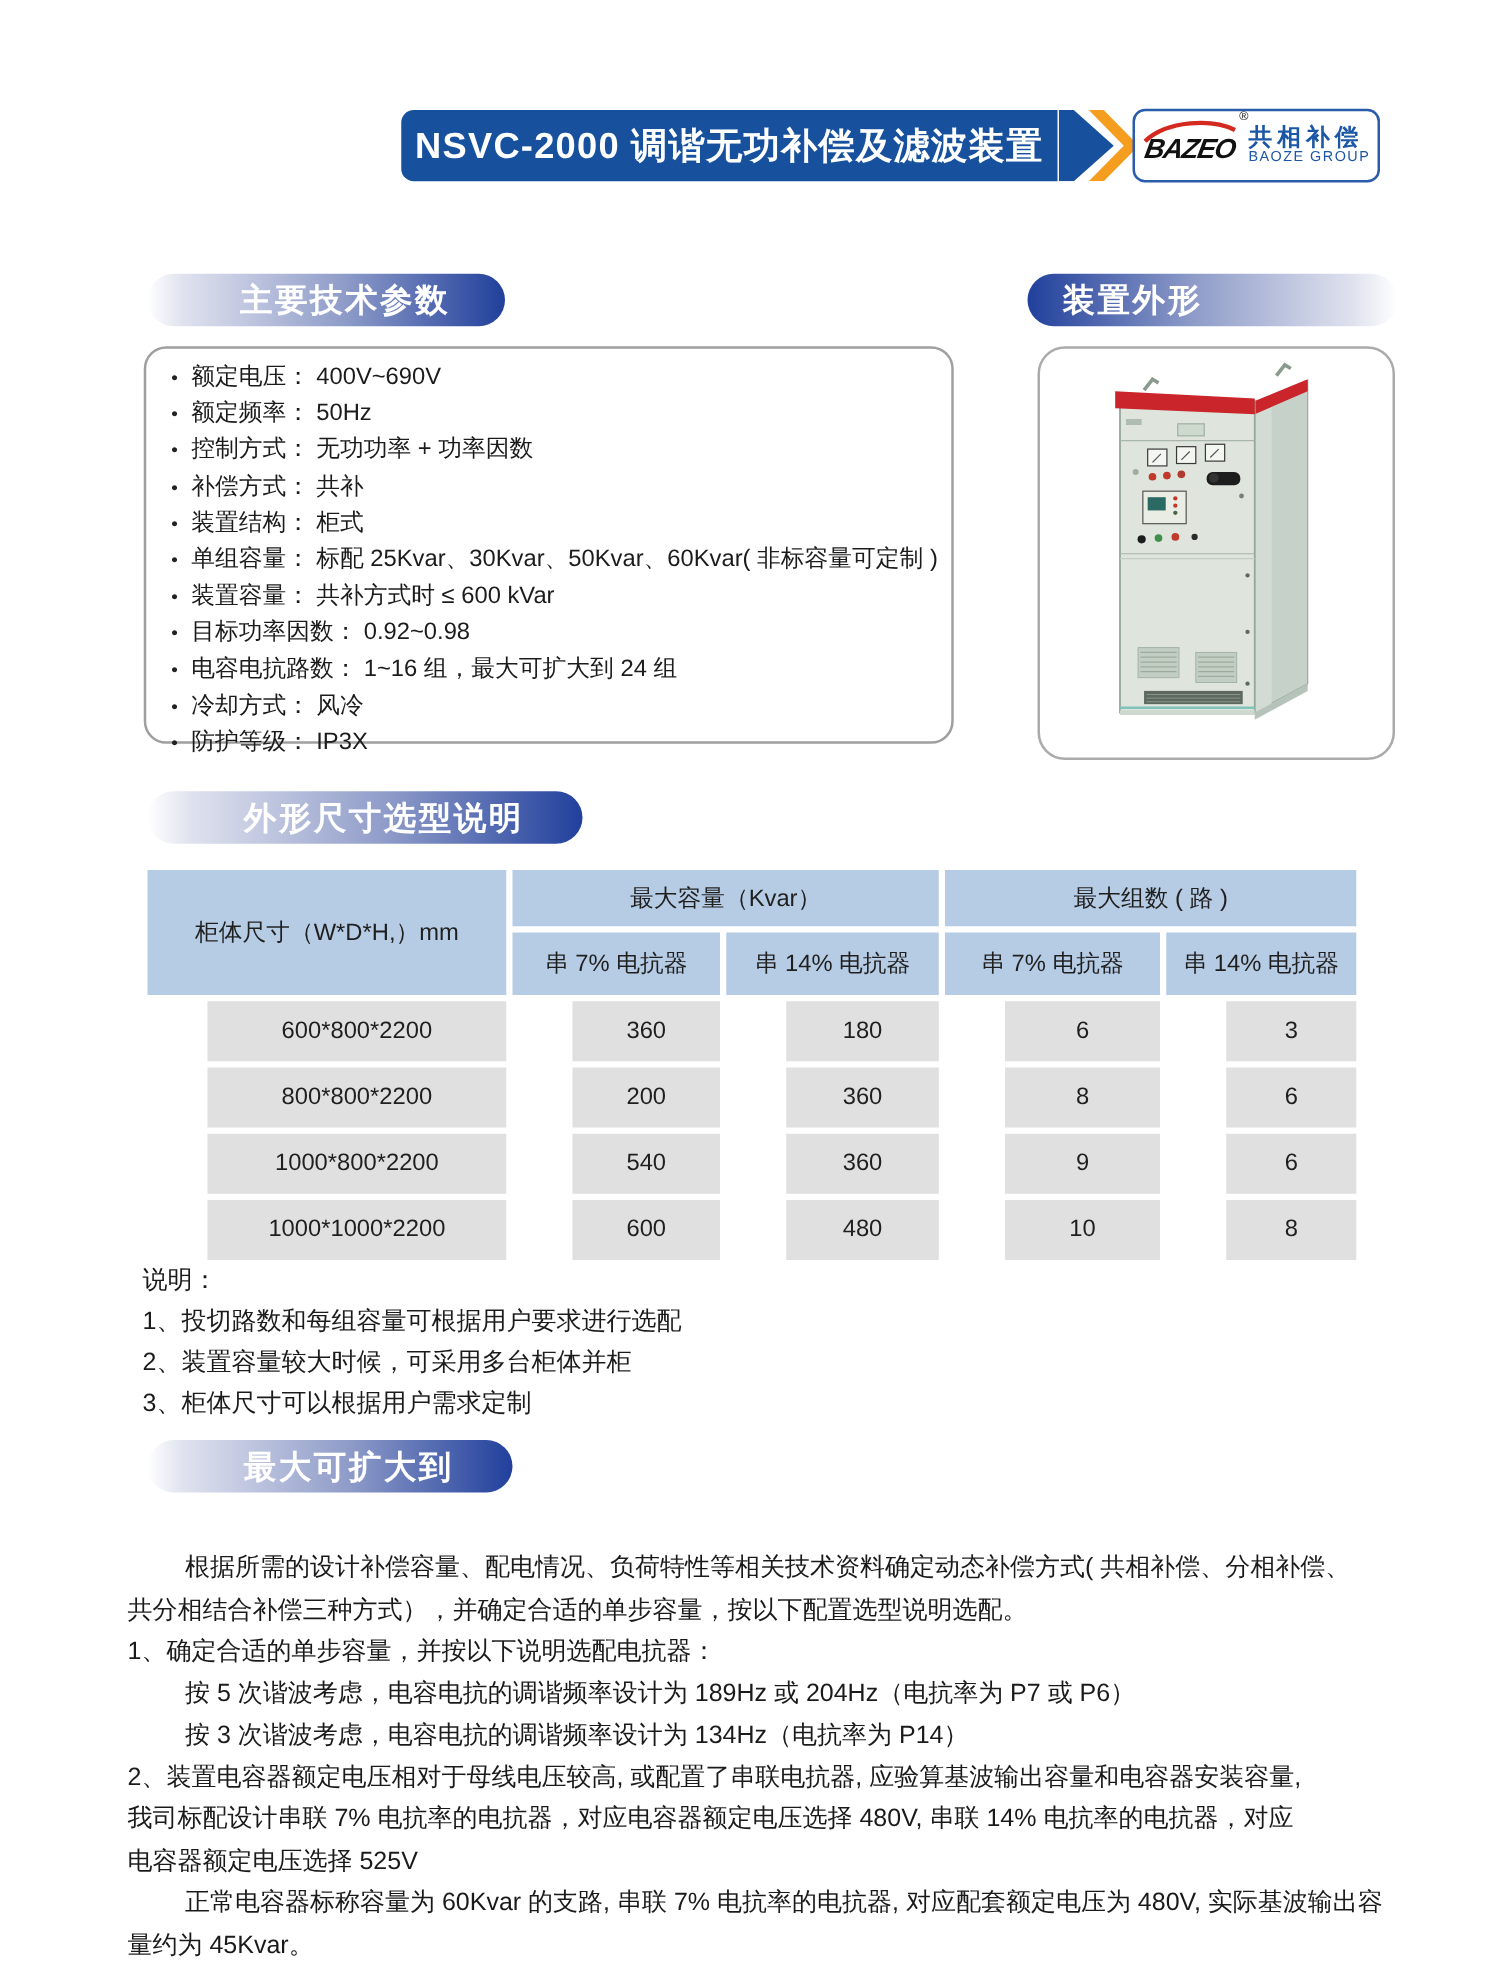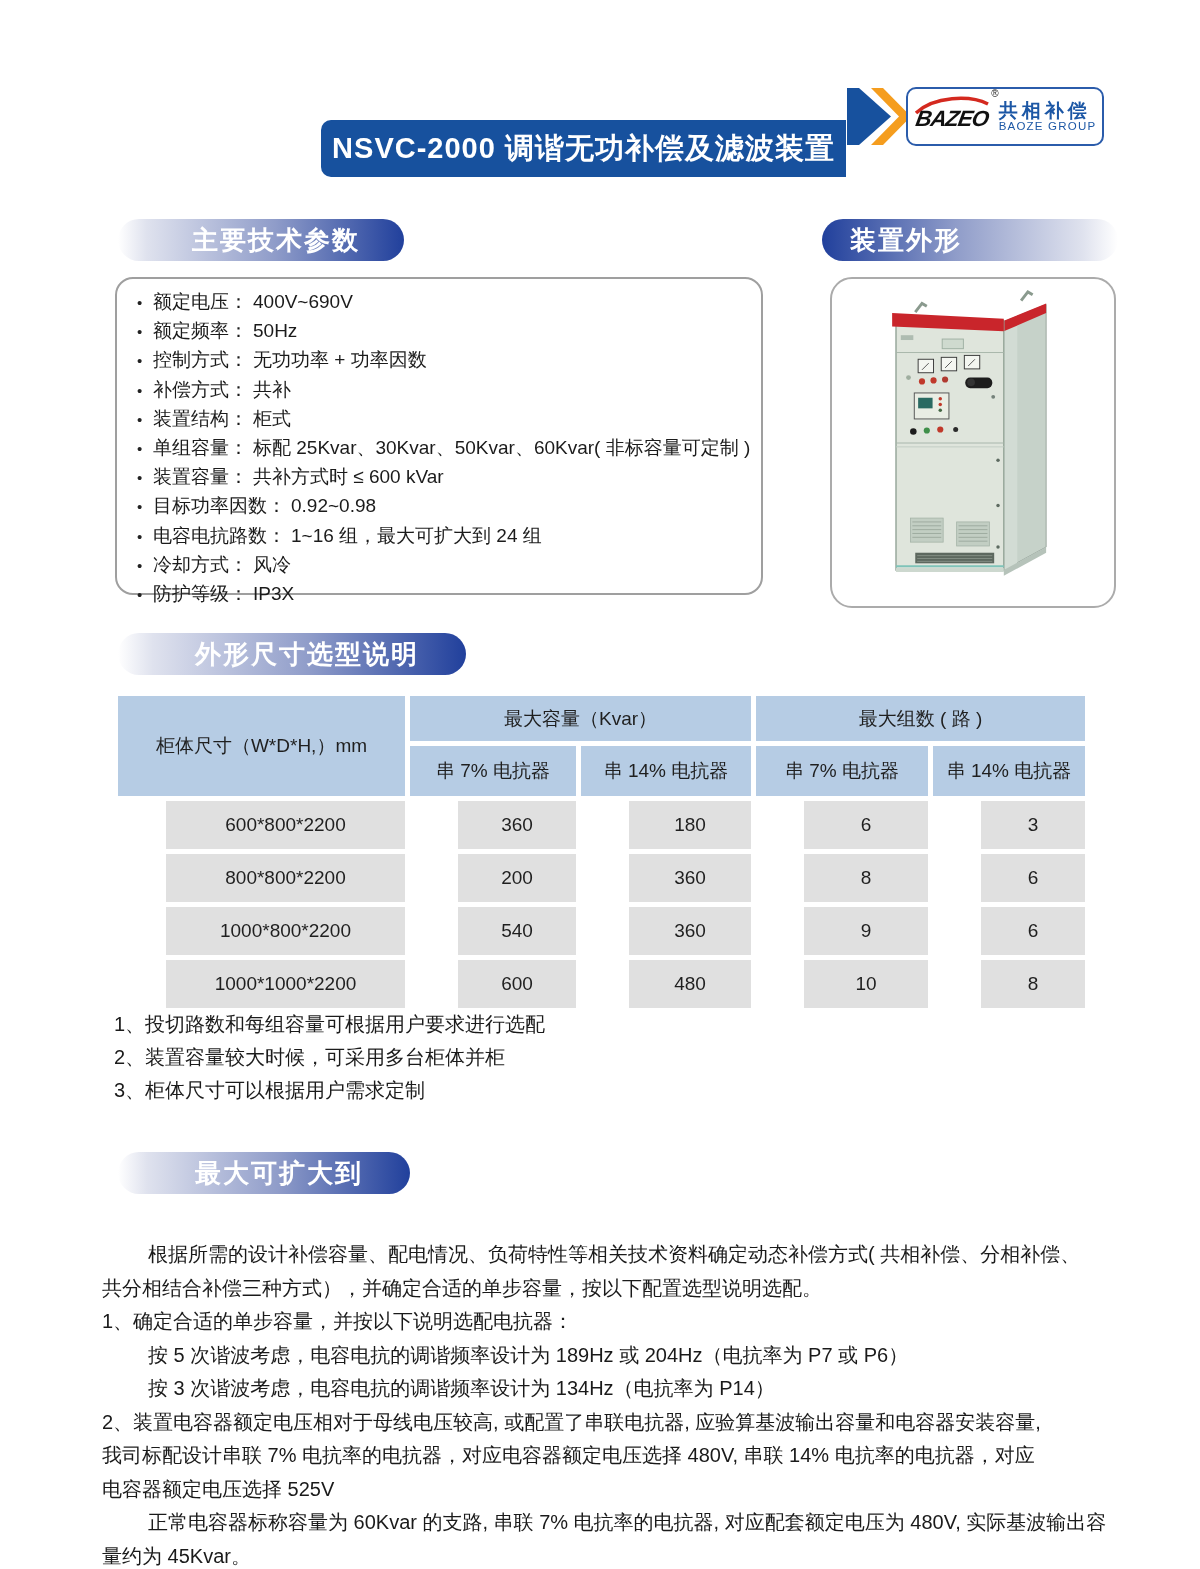--- a/index.html
+++ b/index.html
@@ -8,21 +8,21 @@
     font-family:"Liberation Sans","DejaVu Sans",sans-serif;
     -webkit-font-smoothing:antialiased;
   }
   .abs{position:absolute;}
 
   
   #banner-bar{
     left:321px;top:88px;width:525px;height:57px;
     background:var(--banner_blue);
     border-radius:10px 0 0 10px;
-    display:flex;align-items:center;justify-content:center;margin-top:32px;
+    display:flex;align-items:center;justify-content:center;
   }
   #banner-title{color:#fff;font-weight:bold;font-size:29px;letter-spacing:1px;white-space:nowrap;}
   #banner-arrow{left:847px;top:88px;width:64px;height:57px;}
   #logo-box{
     left:906px;top:87px;width:198px;height:59px;background:#fff;
     border:2px solid #2b5cab;border-radius:10px;box-sizing:border-box;
     display:flex;align-items:center;justify-content:center;gap:9px;
   }
   .bazeo-wrap{position:relative;width:76px;height:34px;display:flex;align-items:flex-end;justify-content:center;}
   .bazeo-text{
@@ -285,20 +285,21 @@
   <div class="cell td">6</div>
 
   <div class="cell td">1000*1000*2200</div>
   <div class="cell td">600</div>
   <div class="cell td">480</div>
   <div class="cell td">10</div>
   <div class="cell td">8</div>
 </div>
 
 <div class="abs" id="notes">
+  <div>说明：</div>
   <div>1、投切路数和每组容量可根据用户要求进行选配</div>
   <div>2、装置容量较大时候，可采用多台柜体并柜</div>
   <div>3、柜体尺寸可以根据用户需求定制</div>
 </div>
 
 <div class="abs pill pill-right" id="pill-design">
   <span>最大可扩大到</span>
 </div>
 
 <div class="abs" id="design-text">

